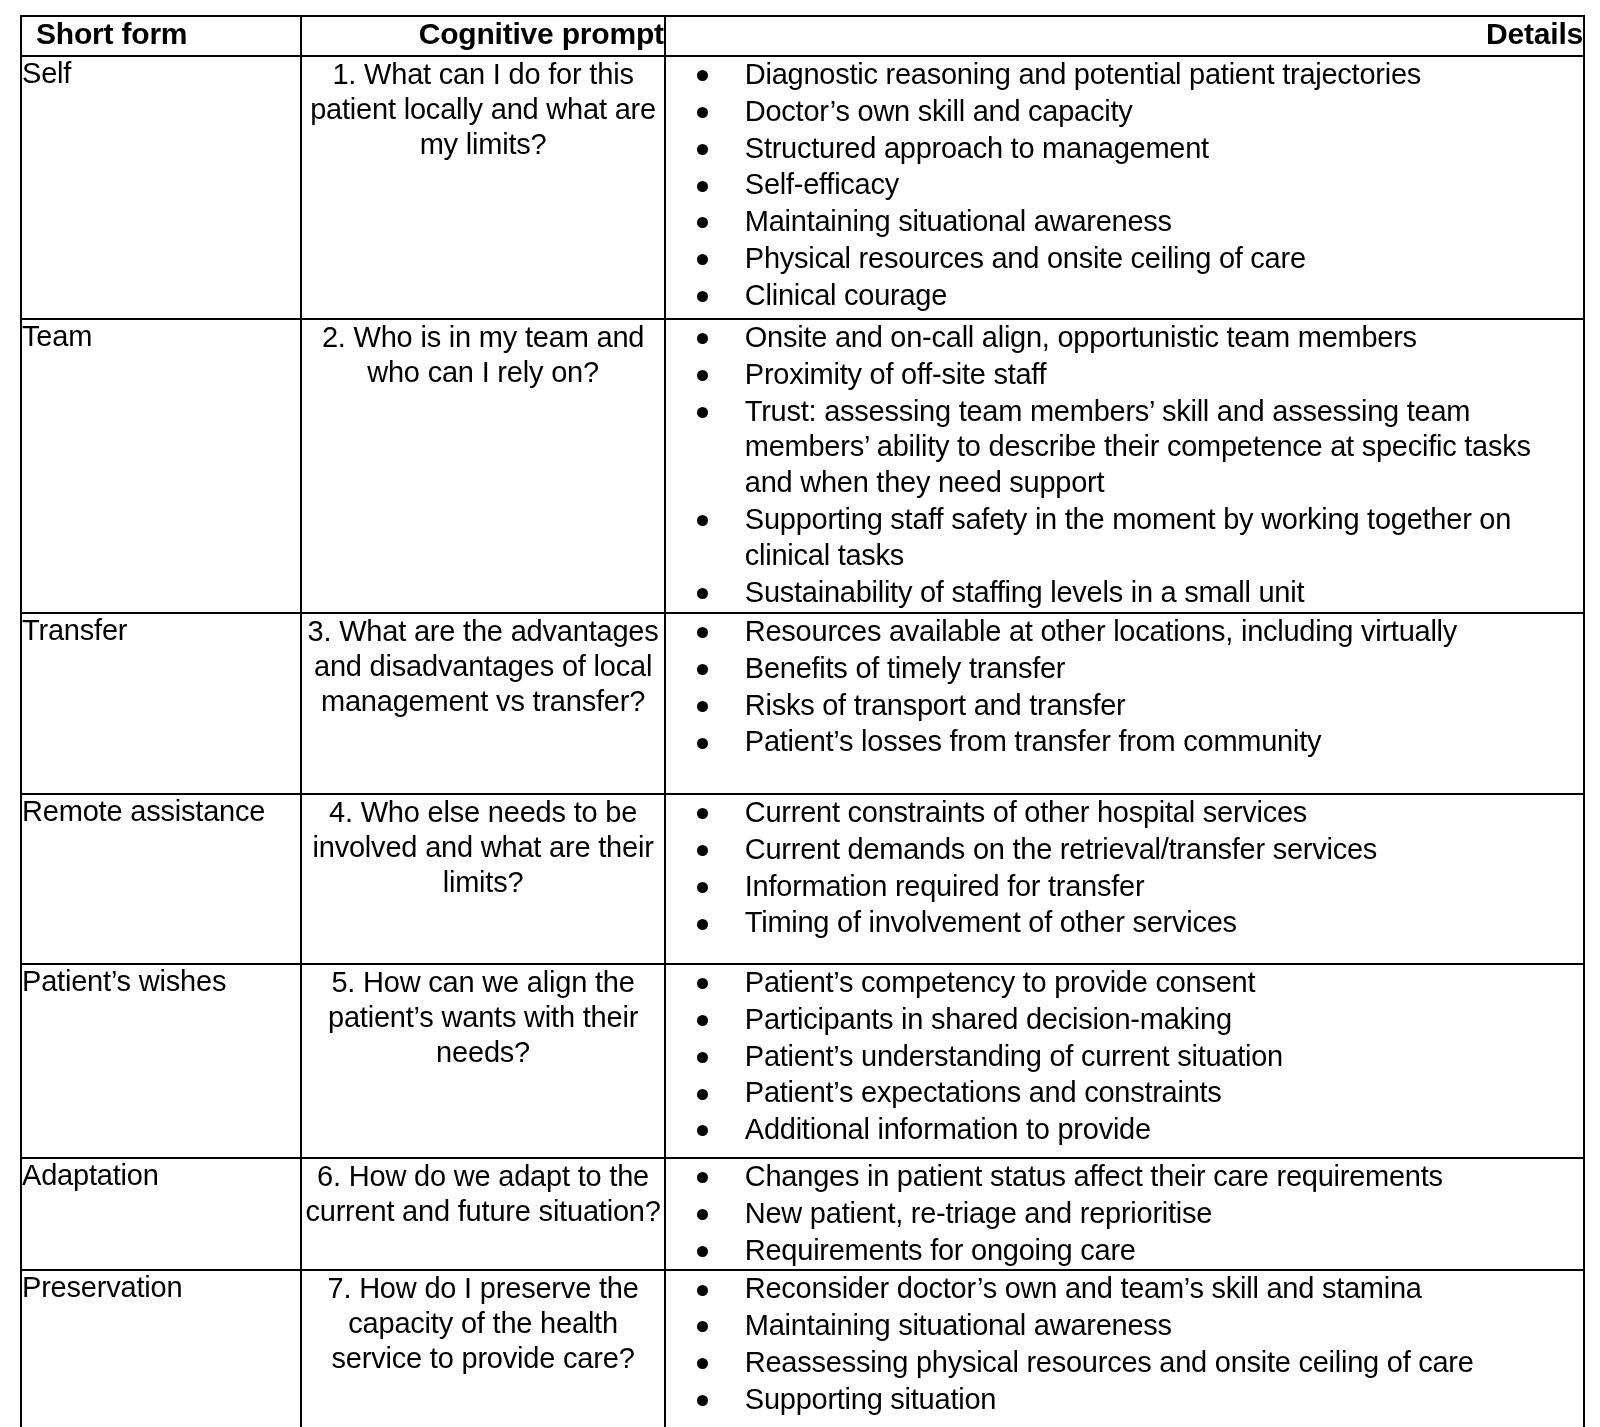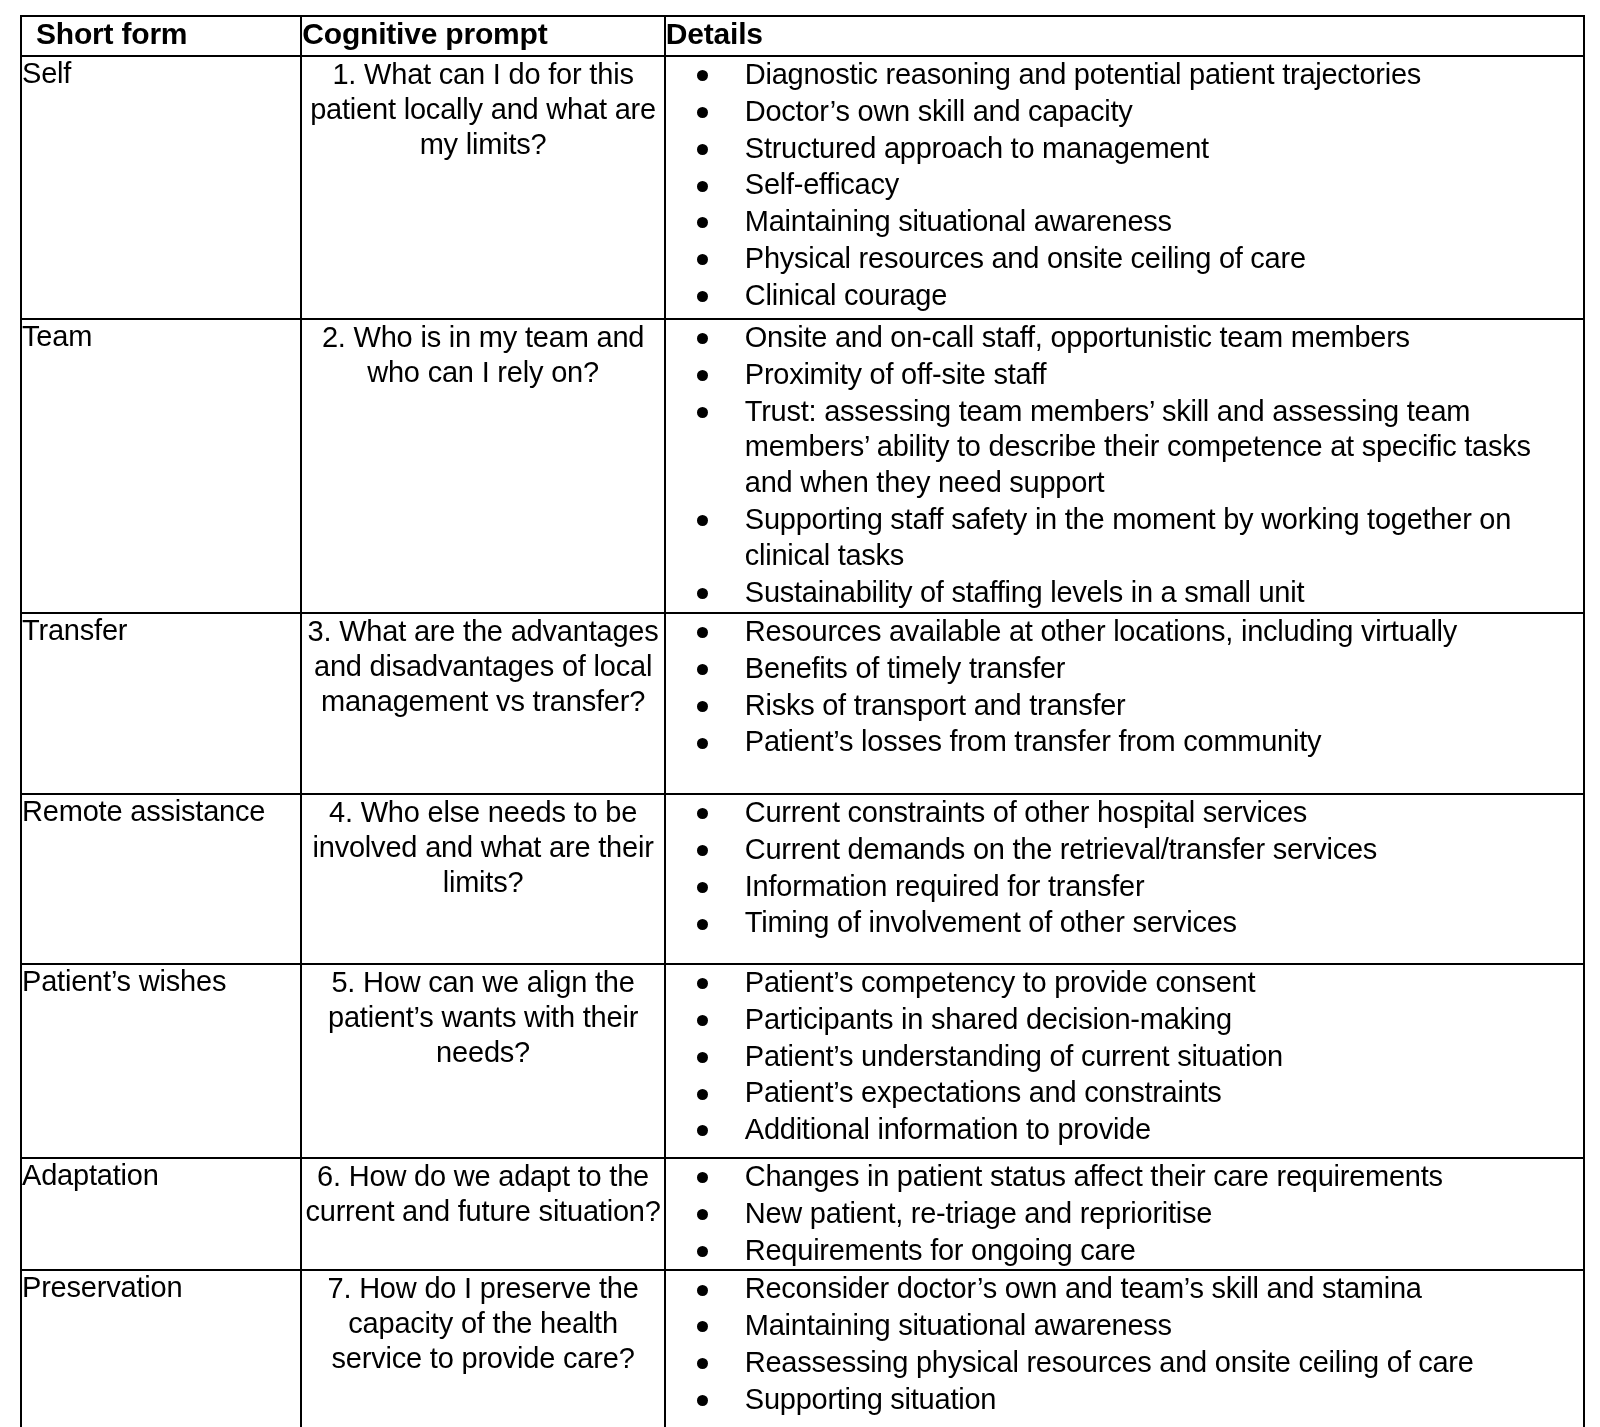--- a/index.html
+++ b/index.html
@@ -39,21 +39,21 @@
     background: #fff;
   }
 
   
   col.c-short   { width: 280px; }
   col.c-prompt  { width: 363px; }
   col.c-details { width: 918px; }
 
   
   thead th {
-    text-align: left;
+    text-align: right;
     font-weight: bold;
     font-size: 30px;
     line-height: 1.1;
     height: 38px;
     padding: 4px 6px 5px 6px;
     letter-spacing: -0.2px;
   }
   thead th.h-short {
     text-align: left;
     padding-left: 14px;
@@ -173,21 +173,21 @@
         </td>
       </tr>
 
       <tr class="r-team">
         <td class="cell-short">Team</td>
         <td class="cell-prompt">2. Who is in my team and who can I rely on?</td>
         <td class="cell-details">
           <ul class="detail-list">
               <li>
                 <span class="bullet"></span>
-                <span class="bullet-text">Onsite and on-call staff, opportunistic team members</span>
+                <span class="bullet-text">Onsite and on-call align, opportunistic team members</span>
               </li>
               <li>
                 <span class="bullet"></span>
                 <span class="bullet-text">Proximity of off-site staff</span>
               </li>
               <li>
                 <span class="bullet"></span>
                 <span class="bullet-text">Trust: assessing team members’ skill and assessing team members’ ability to describe their competence at specific tasks and when they need support</span>
               </li>
               <li>

